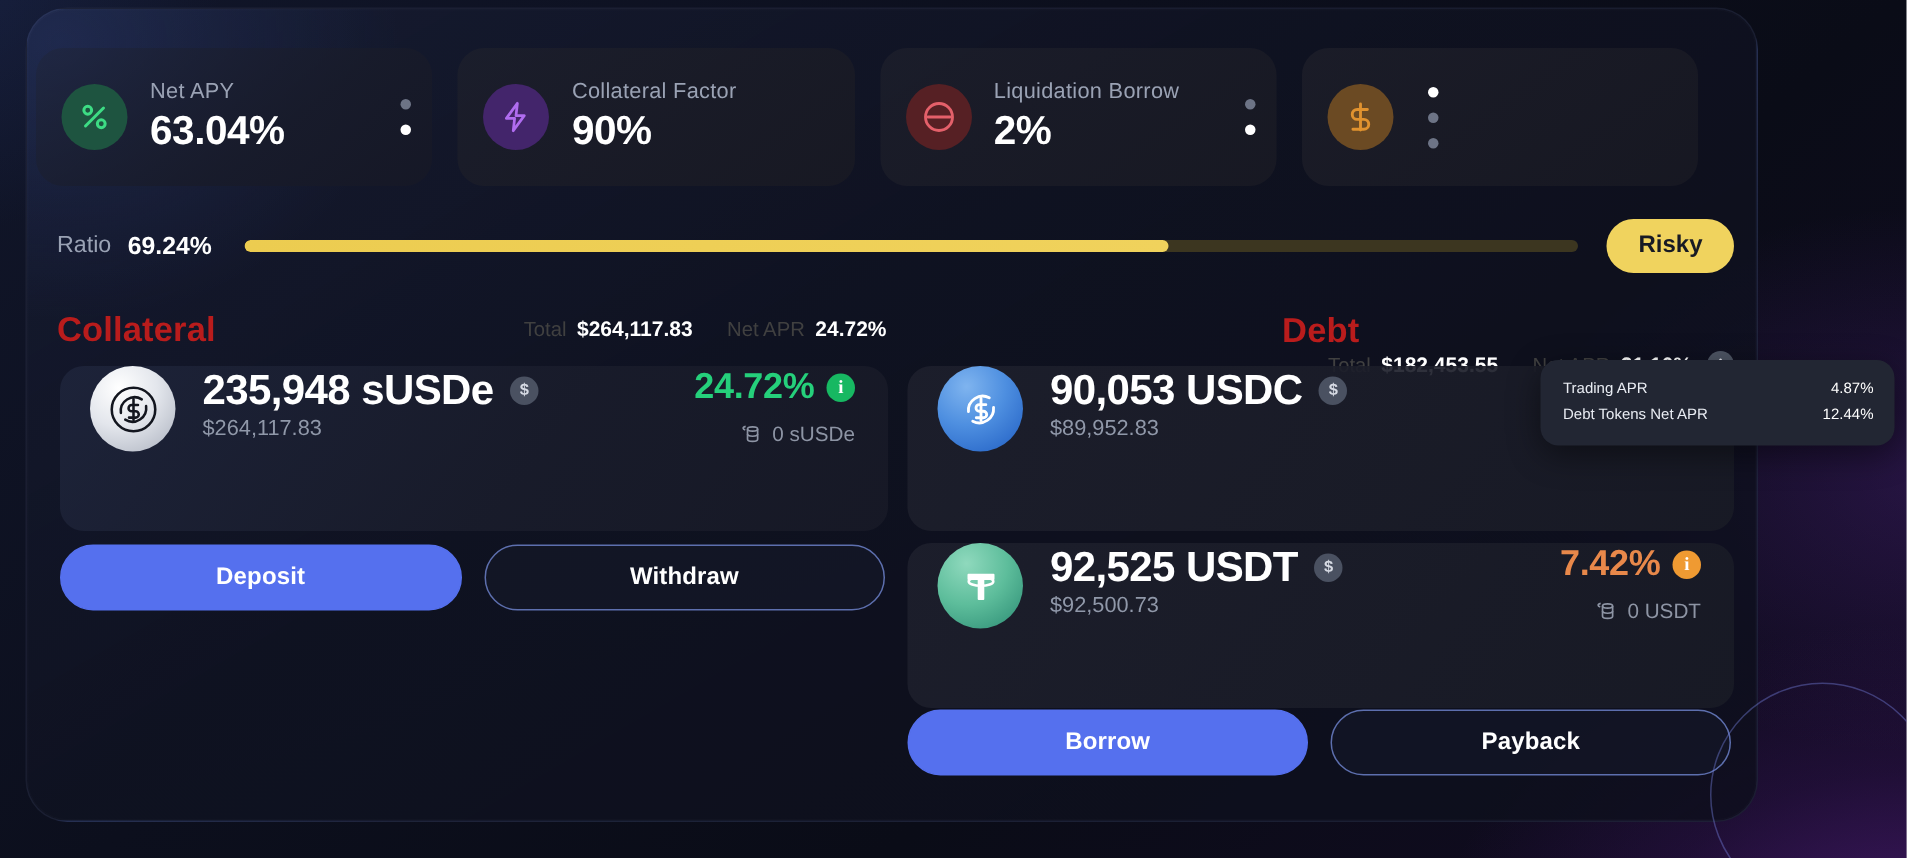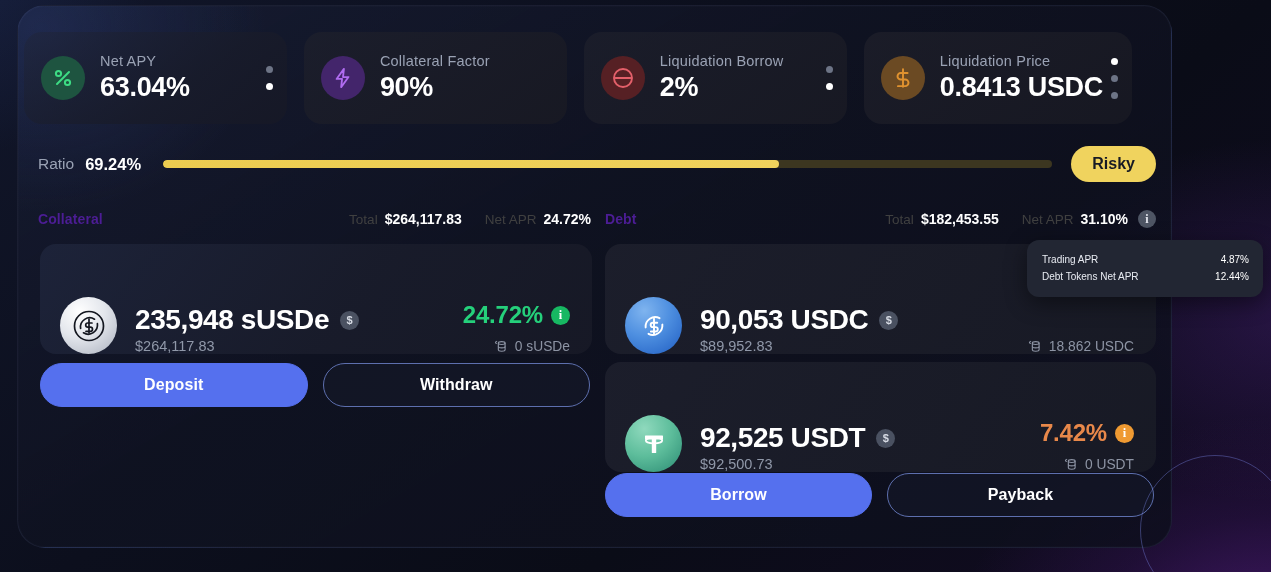--- a/index.html
+++ b/index.html
@@ -155,26 +155,26 @@
   }
 
   
   .section-head {
     position: absolute;
     height: 24px;
     display: flex;
     align-items: center;
   }
   .section-head.collateral { left: 38px; top: 207px; width: 553px; }
-  .section-head.debt       { left: 605px; top: 207px; width: 551px; }
+  .section-head.debt       { left: 605px; top: 207px; width: 551px; flex-direction: column; }
 
   .section-title {
-    font-size: 14px;
-    font-weight: 700;
-    color: #4c1d95;
+    font-size: 23px;
+    font-weight: 700;
+    color: #b91c1c;
     letter-spacing: 0.1px;
   }
   .head-meta {
     margin-left: auto;
     display: flex;
     align-items: center;
     gap: 7px;
     white-space: nowrap;
   }
   .meta-key { font-size: 13.5px; color: #404040; }
@@ -227,21 +227,21 @@
     position: absolute;
     left: 605px; top: 244px;
     width: 551px;
   }
 
   .asset-card {
     border-radius: 16px;
     background: linear-gradient(125deg, rgba(33,40,64,0.70) 0%, rgba(25,28,43,0.92) 55%, rgba(23,25,38,0.95) 100%);
     height: 110px;
     display: flex;
-    align-items: flex-end;
+    align-items: flex-start;
     padding: 0 22px 0 20px;
     position: relative;
   }
   .asset-card.flat {
     background: linear-gradient(125deg, rgba(30,32,45,0.85) 0%, rgba(24,26,37,0.96) 100%);
   }
   .asset-card + .asset-card { margin-top: 8px; }
 
   .coin {
     width: 57px; height: 57px;
@@ -430,24 +430,20 @@
       <span class="dot active"></span>
     </div>
   </div>
 
   <div class="stat-card">
     <div class="stat-icon icon-price">
       <svg width="22" height="22" viewBox="0 0 24 24" fill="none" stroke="#e0922f" stroke-width="2.1" stroke-linecap="round">
         <line x1="12" y1="2.5" x2="12" y2="21.5"></line>
         <path d="M17 6.5H9.6a3.6 3.6 0 0 0 0 7.2h4.8a3.6 3.6 0 0 1 0 7.2H6.5"></path>
       </svg>
-    </div>
-    <div class="stat-text">
-      <div class="stat-label">Liquidation Price</div>
-      <div class="stat-value">0.8413 USDC</div>
     </div>
     <div class="dots">
       <span class="dot active"></span>
       <span class="dot"></span>
       <span class="dot"></span>
     </div>
   </div>
 
 </div>
 

